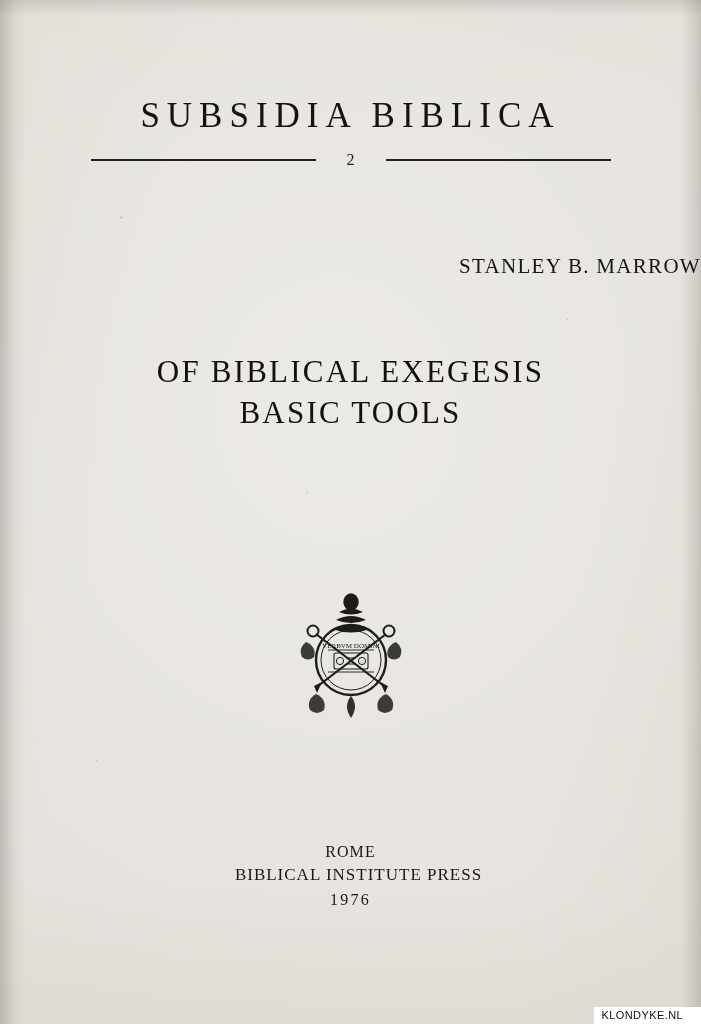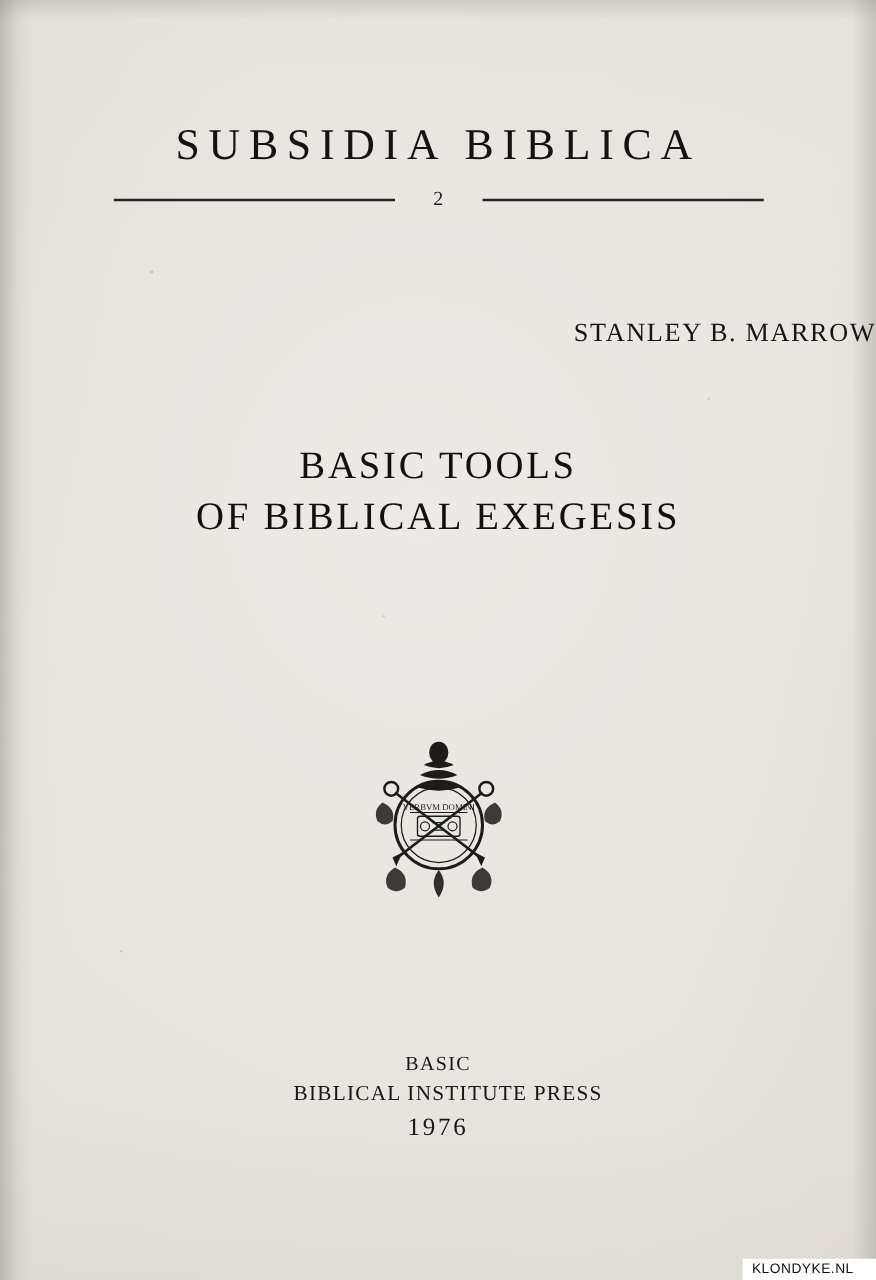--- a/index.html
+++ b/index.html
@@ -131,21 +131,21 @@
   .imprint {
     position: absolute;
     top: 840px;
     left: 0; width: 701px;
     text-align: center;
     color: #191816;
     line-height: 1.45;
   }
   .imprint .city { font-size: 16px; letter-spacing: 1.1px; }
   .imprint .press { font-size: 17px; letter-spacing: 1.0px; margin-left: 16px; }
-  .imprint .year { font-size: 20px; letter-spacing: 2.2px; }
+  .imprint .year { font-size: 16px; letter-spacing: 2.2px; }
 
   
   #watermark {
     position: absolute;
     right: 0;
     bottom: 0;
     background: #ffffff;
     color: #111111;
     font-family: "Liberation Sans", sans-serif;
     font-size: 11px;
@@ -184,22 +184,22 @@
       <div class="series-rule-wrap">
         <div class="rule-left"></div>
         <div class="series-number">2</div>
         <div class="rule-right"></div>
       </div>
     </div>
 
     <div class="author">STANLEY B. MARROW</div>
 
     <div class="book-title">
+      <span class="line">OF BIBLICAL EXEGESIS</span>
       <span class="line">BASIC TOOLS</span>
-      <span class="line">OF BIBLICAL EXEGESIS</span>
     </div>
 
     <div id="emblem">
       <svg width="150" height="160" viewBox="0 0 150 160">
         <g stroke="#1d1c1a" fill="none" stroke-width="1.4">
 
           <ellipse cx="75" cy="12" rx="7" ry="8" fill="#1d1c1a"></ellipse>
           <path d="M63 22 q12 -7 24 0 q-12 5 -24 0 Z" fill="#1d1c1a" stroke="none"></path>
           <path d="M60 30 q15 -8 30 0 q-15 6 -30 0 Z" fill="#1d1c1a" stroke="none"></path>
           <path d="M56 39 q19 -9 38 0 q-19 7 -38 0 Z" fill="#1d1c1a" stroke="none"></path>
@@ -226,21 +226,21 @@
           <path d="M120 52 q8 6 4 15 q-6 5 -12 0 q-3 -10 8 -15 Z" fill="#1d1c1a" stroke="none" opacity="0.85"></path>
           <path d="M40 104 q-10 6 -6 16 q7 6 14 0 q3 -11 -8 -16 Z" fill="#1d1c1a" stroke="none" opacity="0.85"></path>
           <path d="M110 104 q10 6 6 16 q-7 6 -14 0 q-3 -11 8 -16 Z" fill="#1d1c1a" stroke="none" opacity="0.85"></path>
           <path d="M75 106 q-8 10 0 22 q8 -12 0 -22 Z" fill="#1d1c1a" stroke="none" opacity="0.9"></path>
         </g>
         <text x="75" y="58" text-anchor="middle" font-family="Liberation Serif, serif" font-size="7" fill="#1d1c1a">VERBVM DOMINI</text>
       </svg>
     </div>
 
     <div class="imprint">
-      <div class="city">BASIC</div>
+      <div class="city">ROME</div>
       <div class="press">BIBLICAL INSTITUTE PRESS</div>
       <div class="year">1976</div>
     </div>
 
   </div>
 
   <div id="watermark">KLONDYKE.NL</div>
 
 </div>
 

